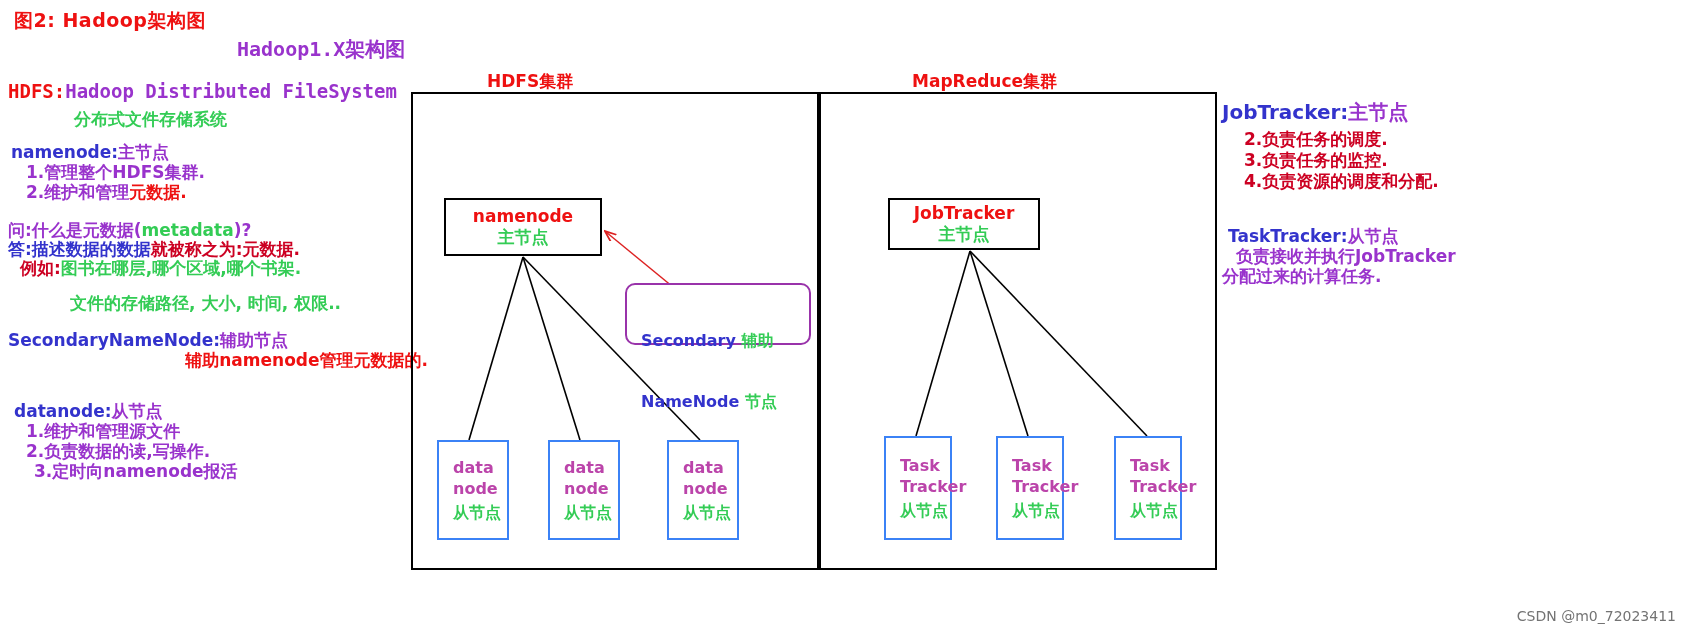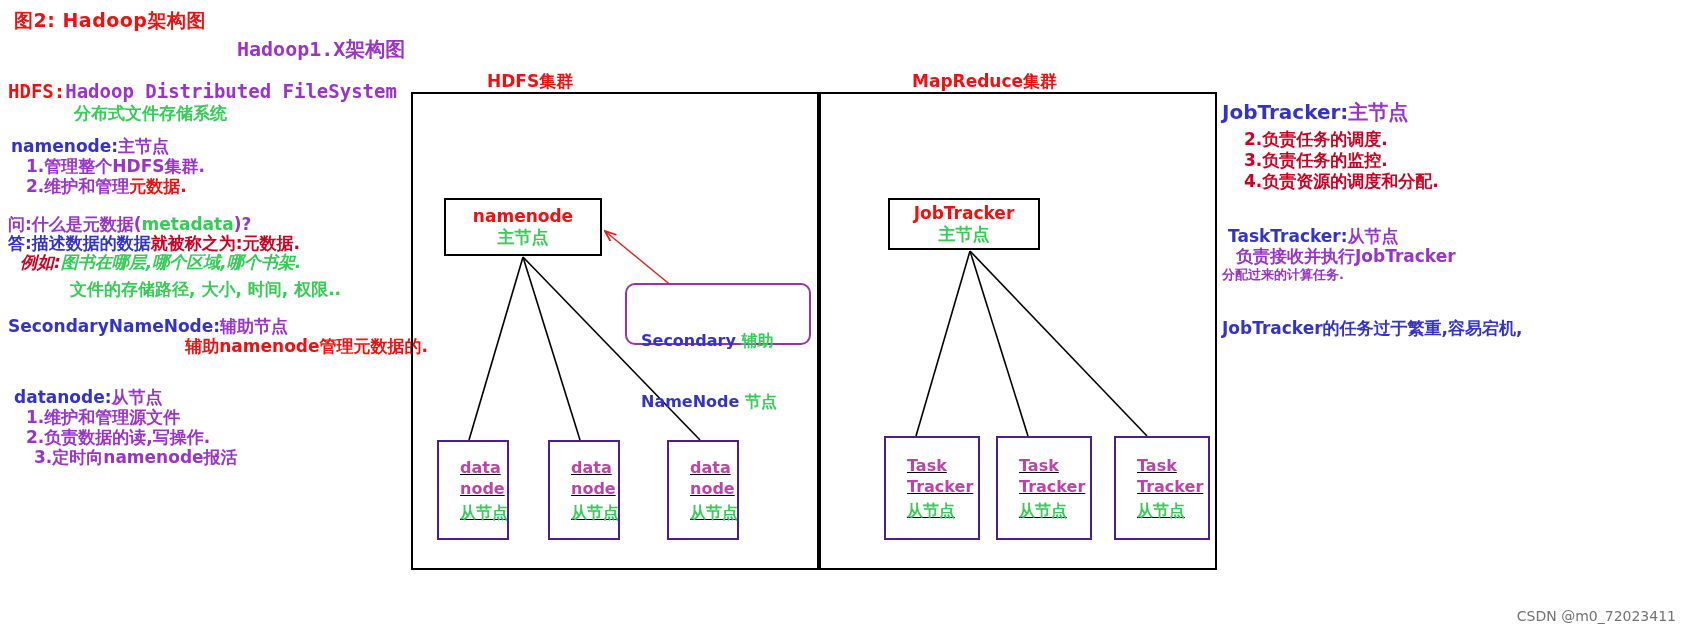--- a/index.html
+++ b/index.html
@@ -43,28 +43,28 @@
     position: absolute;
     left: 8px; top: 82px;
     width: 420px;
   }
   #left-col .line {
     display: block;
     white-space: pre;
     font-weight: bold;
     line-height: 1.0;
   }
-  .l-hdfs   { font-size: 19px; margin-bottom: 4px; font-family:"DejaVu Sans Mono", monospace;}
+  .l-hdfs   { font-size: 19px; margin-bottom: 10px; font-family:"DejaVu Sans Mono", monospace;}
   .l-sub    { font-size: 17px; padding-left: 66px; margin-bottom: 16px; }
   .l-nn     { font-size: 17px; margin-left: 3px; margin-bottom: 3px; }
   .l-item   { font-size: 17px; padding-left: 18px; margin-bottom: 3px; }
   .gap-sm   { height: 16px; }
   .gap-md   { height: 18px; }
   .l-q      { font-size: 17px; margin-bottom: 2px; }
-  .l-eg     { font-size: 17px; padding-left: 12px; margin-bottom: 10px; font-style: italic; }
+  .l-eg     { font-size: 17px; padding-left: 12px; margin-bottom: 18px; }
   .l-eg2    { font-size: 17px; padding-left: 62px; margin-bottom: 2px; }
   .l-snn    { font-size: 17px; margin-bottom: 3px; }
   .l-snn2   { font-size: 17px; padding-left: 8px; text-align: right; }
   .l-dn     { font-size: 17px; padding-left: 6px; margin-bottom: 3px; }
 
   
   #hdfs-frame {
     left: 411px; top: 92px;
     width: 408px; height: 478px;
     border: 2px solid #000;
@@ -96,40 +96,39 @@
     justify-content: center;
   }
   .node-box .t1 { font-size: 17px; font-weight: bold; line-height: 1.25; }
   .node-box .t2 { font-size: 17px; font-weight: bold; line-height: 1.25; }
 
   #namenode-box { left: 444px; top: 198px; width: 158px; height: 58px; }
   #jobtracker-box { left: 888px; top: 198px; width: 152px; height: 52px; }
 
   .leaf-box {
     width: 72px; height: 100px;
-    border: 2px solid #4c1d95;
+    border: 2px solid #3b82f6;
     box-sizing: border-box;
     background: #fff;
     display: flex;
     flex-direction: column;
     justify-content: center;
     align-items: flex-start;
-    padding-left: 21px;
-    text-decoration: underline;
+    padding-left: 14px;
   }
   .leaf-box .ln { font-size: 16px; font-weight: bold; line-height: 1.35; }
   .leaf-box .sub { font-size: 16px; font-weight: bold; line-height: 1.35; margin-top:2px;}
 
   #dn1 { left: 437px; top: 440px; }
   #dn2 { left: 548px; top: 440px; }
   #dn3 { left: 667px; top: 440px; }
   #tt1 { left: 884px; top: 436px; }
   #tt2 { left: 996px; top: 436px; }
   #tt3 { left: 1114px; top: 436px; }
-  .tt-box { width: 96px; height: 104px; }
+  .tt-box { width: 68px; height: 104px; }
 
   
   #snn-box {
     left: 625px; top: 283px;
     width: 186px; height: 62px;
     border: 2px solid #9933aa;
     border-radius: 10px;
     box-sizing: border-box;
     padding: 6px 0 0 14px;
     background: #fff;
@@ -140,21 +139,21 @@
   #right-col {
     position: absolute;
     left: 1222px; top: 102px;
     width: 460px;
   }
   #right-col .line { display: block; white-space: pre; font-weight: bold; line-height: 1.0; }
   .r-hdr  { font-size: 20px; margin-bottom: 9px; }
   .r-item { font-size: 17px; padding-left: 22px; margin-bottom: 4px; }
   .r-tt   { font-size: 17px; padding-left: 6px; margin-bottom: 3px; }
   .r-tt2  { font-size: 17px; padding-left: 14px; margin-bottom: 3px; }
-  .r-tt3  { font-size: 13px; margin-bottom: 3px; }
+  .r-tt3  { font-size: 17px; margin-bottom: 3px; }
   .r-last { font-size: 17px; margin-bottom: 3px; }
 
   
   #watermark {
     right: 12px; bottom: 6px;
     font-size: 14px;
   }
 
   svg.overlay {
     position: absolute;
@@ -279,16 +278,15 @@
   <span class="line gap-md"> </span>
   <span class="line gap-sm"> </span>
 
   <span class="line r-tt"><span class="c-blue">TaskTracker:</span><span class="c-purple">从节点</span></span>
   <span class="line r-tt2 c-purple">负责接收并执行JobTracker</span>
   <span class="line r-tt3 c-purple">分配过来的计算任务.</span>
 
   <span class="line gap-md"> </span>
   <span class="line gap-md"> </span>
 
-  <span class="line r-last c-blue">JobTracker的任务过于繁重,容易宕机,</span>
 </div>
 
 <div class="abs c-grey" id="watermark">CSDN @m0_72023411</div>
 
 </body></html>

